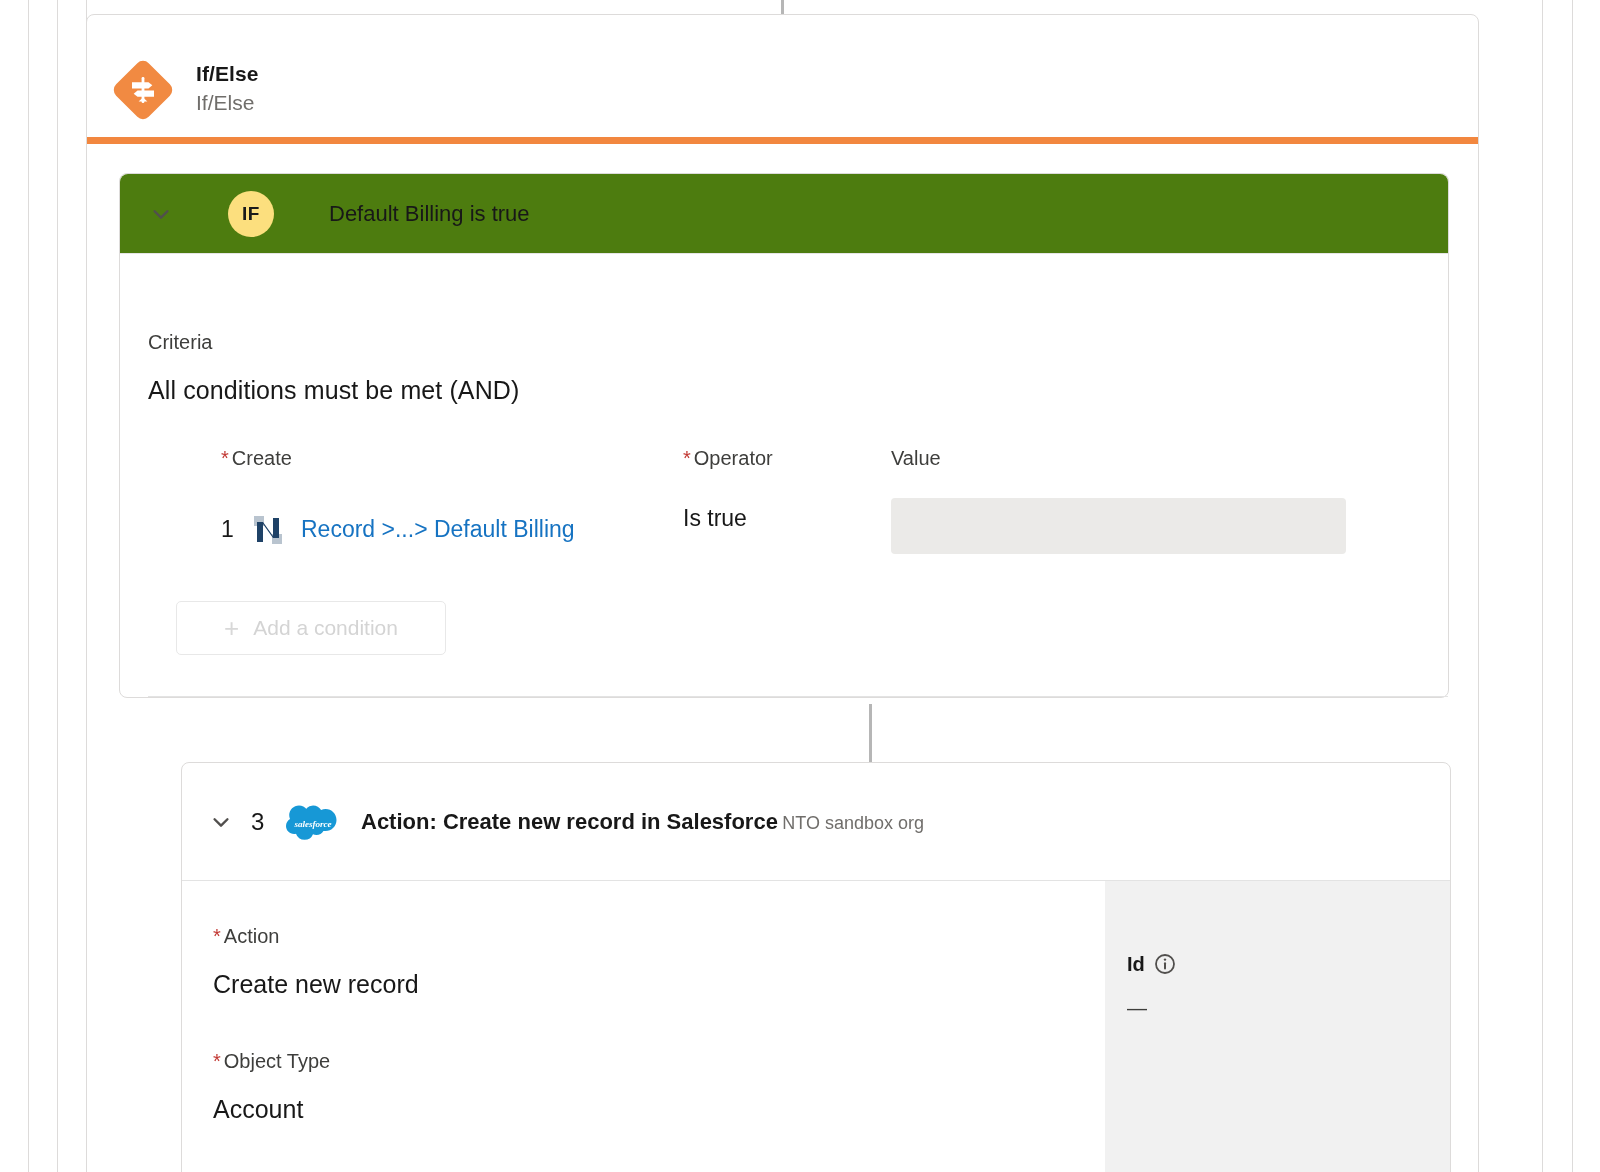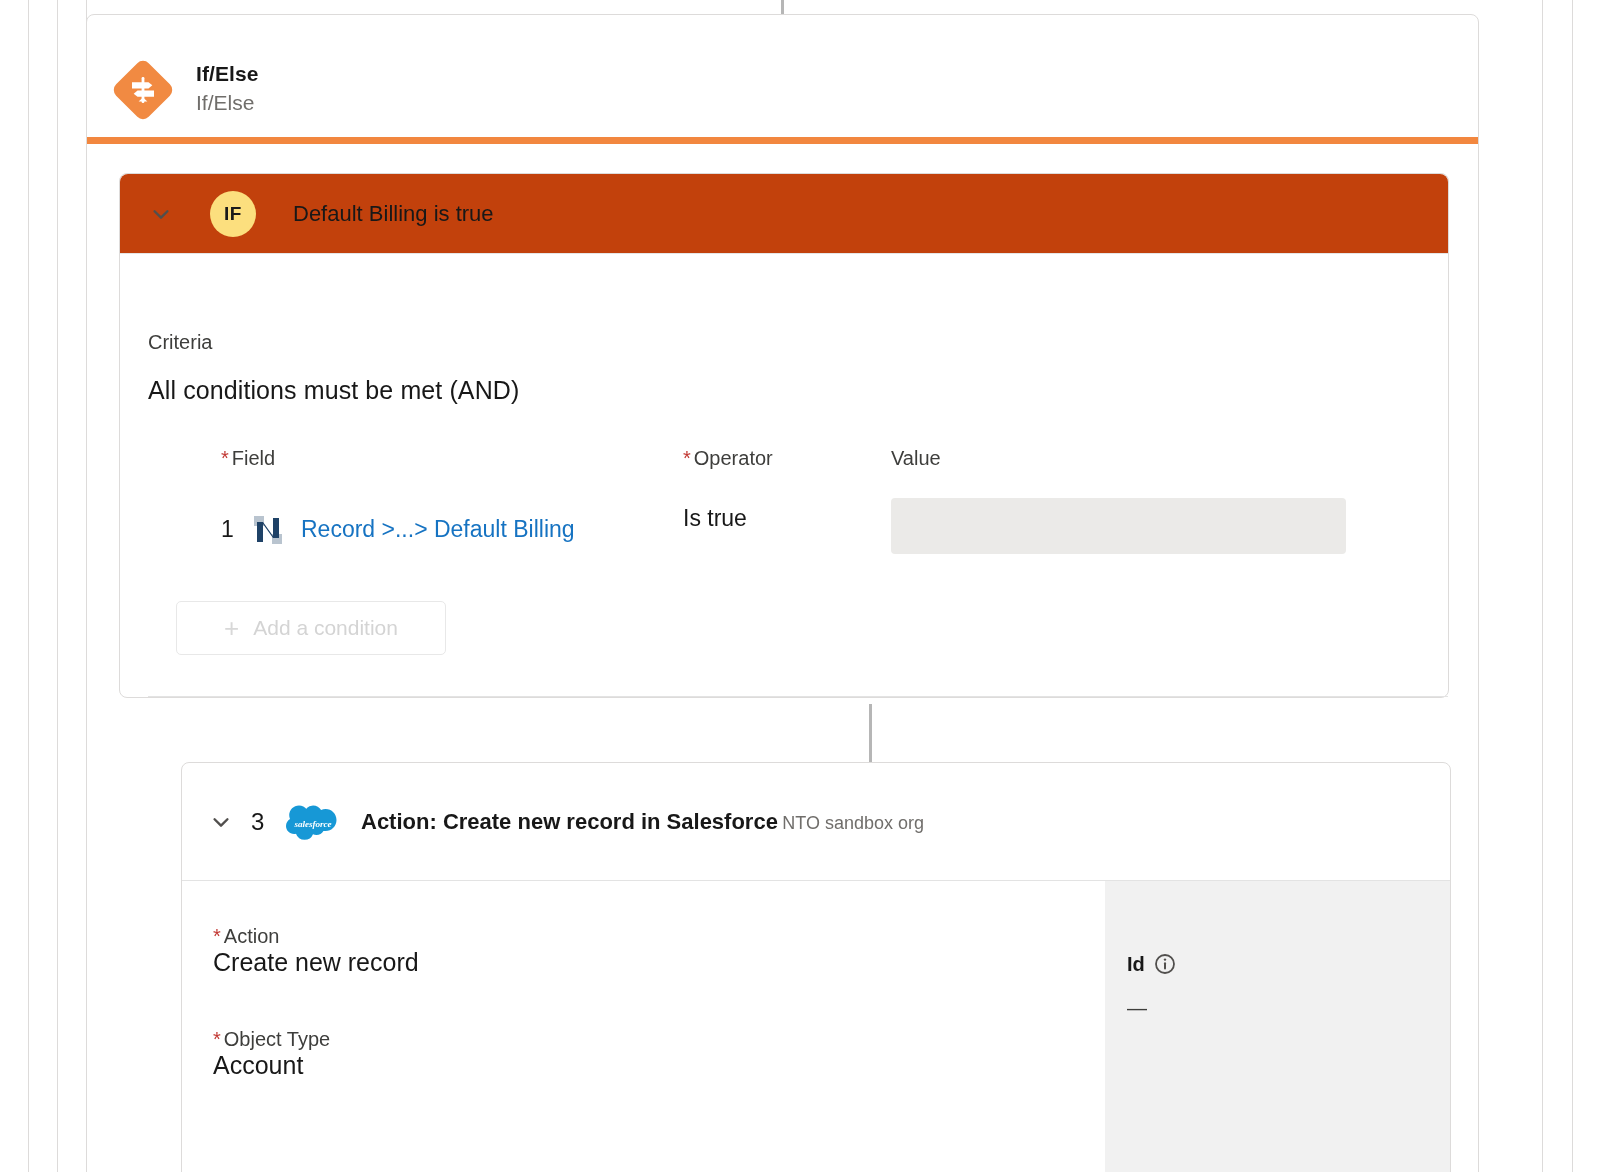--- a/index.html
+++ b/index.html
@@ -114,23 +114,23 @@
     top: 158px;
     width: 1330px;
     background: #ffffff;
     border: 1px solid #dddbda;
     border-radius: 8px;
   }
 
   .if-head {
     display: flex;
     align-items: center;
-    gap: 0;
+    gap: 18px;
     height: 80px;
-    background: #c2410c;
+    background: #4d7c0f;
     border-bottom: 1px solid #e5e5e5;
     border-radius: 8px 8px 0 0;
     padding-left: 24px;
   }
   .chev {
     width: 34px;
     height: 34px;
     display: flex;
     align-items: center;
     justify-content: center;
@@ -322,20 +322,21 @@
   }
   .action-fields {
     flex: 1;
     padding: 44px 0 0 31px;
   }
   .fld-label {
     font-size: 20px;
     color: #3e3e3c;
   }
   .fld-value {
+    margin-top: 22px;
     font-size: 25px;
     color: #181818;
   }
   .fld-gap { height: 51px; }
 
   .test-output {
     width: 345px;
     flex: 0 0 345px;
     background: #f1f1f1;
     padding: 32px 0 0 22px;
@@ -406,21 +407,21 @@
         <span class="if-badge">IF</span>
         <span class="if-label">Default Billing is true</span>
       </div>
 
       <div class="if-body">
         <div class="criteria-label">Criteria</div>
         <div class="criteria-value">All conditions must be met (AND)</div>
 
         <div class="cond-grid">
           <div class="col-head">
-            <span class="req">*</span><span>Field</span>
+            <span class="req">*</span><span>Create</span>
           </div>
           <div class="col-head">
             <span class="req">*</span><span>Operator</span>
           </div>
           <div class="col-head">Value</div>
 
           <div class="cond-field">
             <span class="cond-index">1</span>
             <span class="ns-icon">
               <svg viewBox="0 0 30 30" aria-hidden="true">

